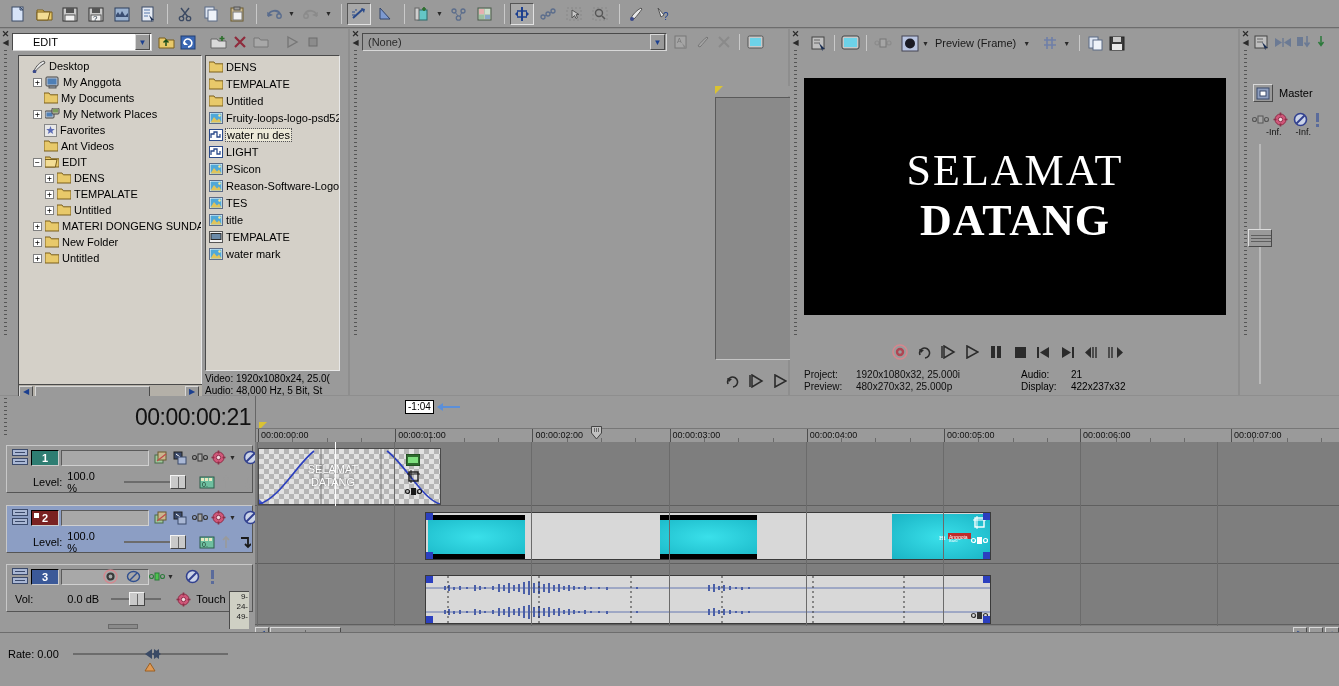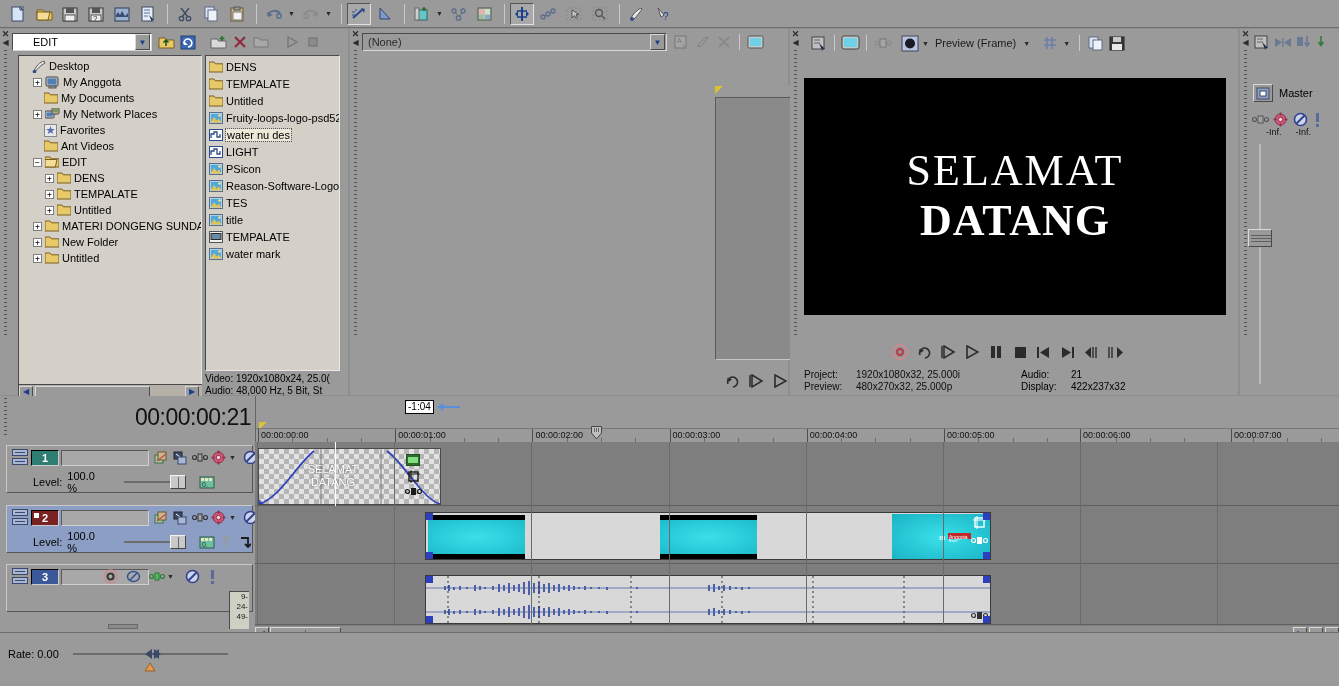--- a/index.html
+++ b/index.html
@@ -1697,20 +1697,38 @@
               <circle cx="7.5" cy="7.5" r="6" fill="#ccd4e8" stroke="#32418f" stroke-width="1.6"></circle>
               <path d="M3.5 11.5 L11.5 3.5" stroke="#32418f" stroke-width="2"></path>
             </svg>
           </div>
         <div class="ticon" style="width:12px;margin-left:4px">
             <svg width="7" height="15">
               <rect x="2" y="1" width="3" height="9" fill="#5a6b9b"></rect>
               <rect x="2" y="12" width="3" height="3" fill="#5a6b9b"></rect>
             </svg>
           </div>
+      </div>
+      <div class="trow2" style="top:24px">
+        <span>Vol:</span>
+        <span style="margin-left:34px">0.0 dB</span>
+        <div class="slider-rail" style="width:50px;margin-left:12px">
+          <div class="slider-knob" style="left:18px">
+              <i></i>
+            </div>
+        </div>
+        <div class="ticon" style="margin-left:14px">
+            <svg width="15" height="15">
+              <circle cx="7.5" cy="7.5" r="5.5" fill="#d1577a" stroke="#8c2f48"></circle>
+              <circle cx="7.5" cy="7.5" r="2.2" fill="#f2d9e0" stroke="#8c2f48"></circle>
+              <path d="M7.5 0.5v3M7.5 11.5v3M0.5 7.5h3M11.5 7.5h3" stroke="#8c2f48" stroke-width="1.6"></path>
+            </svg>
+          </div>
+        <span style="margin-left:4px">Touch</span>
+        <div class="tb-arrow" style="margin-left:10px">▼</div>
       </div>
       <div style="position:absolute;left:222px;top:26px;width:20px;height:38px;background:#cfd0c4;border-top:1px solid #4a4a4a;border-left:1px solid #4a4a4a;">
         <div id="t3scale" style="font-size:8px;color:#1a1a1a;text-align:right;padding-right:1px;line-height:10px;">
             <div>9-</div>
             <div>24-</div>
             <div>49-</div>
           </div>
       </div>
     </div>
   </div>

